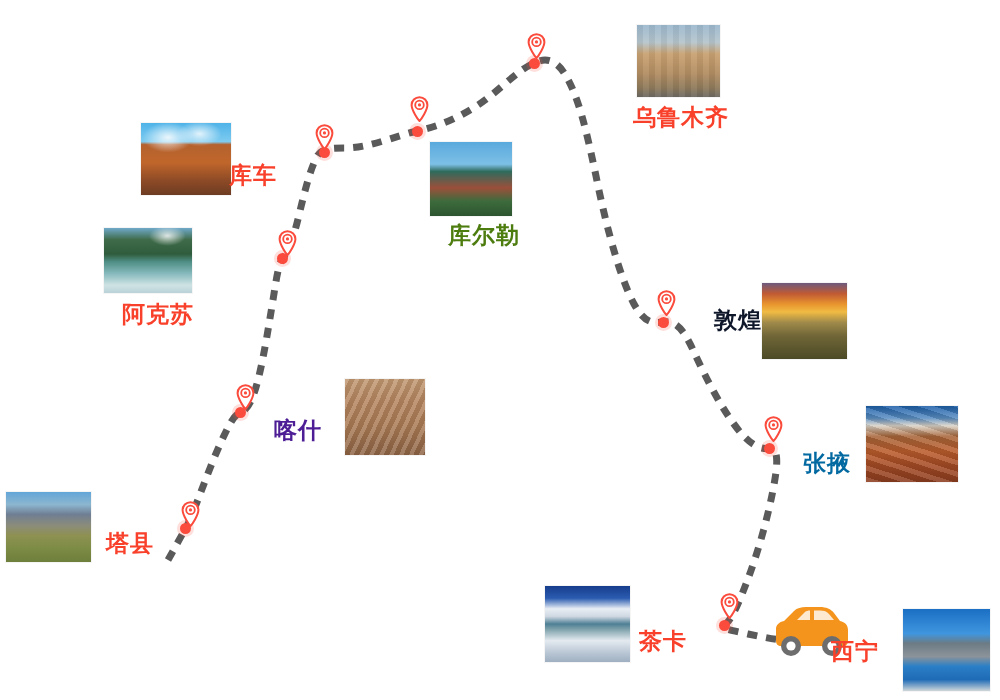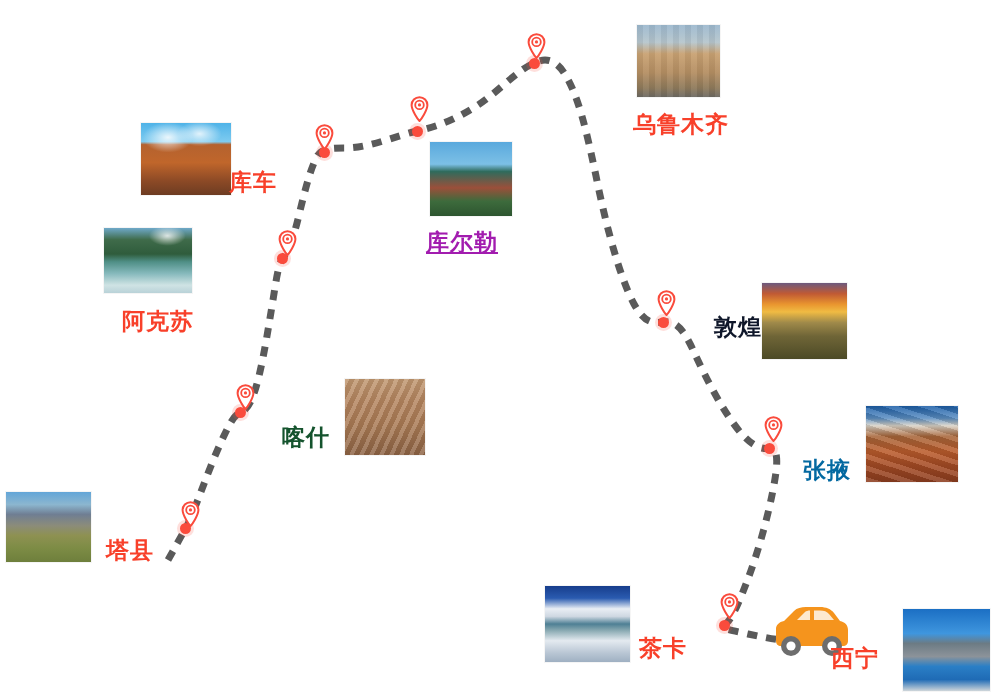--- a/index.html
+++ b/index.html
@@ -23,21 +23,20 @@
   }
   .city-label{
     position:absolute;
     color:#f8402a;
     font-weight:bold;
     font-size:23px;
     letter-spacing:1px;
     white-space:nowrap;
     line-height:1;
     font-family:"DejaVu Sans","Liberation Sans",sans-serif;
-    margin-top:7px;
   }
   .pin{
     position:absolute;
     width:19px;height:26px;
   }
   .route-dot{
     position:absolute;
     width:11px;height:11px;
     border-radius:50%;
     background:#fa4b3c;
@@ -176,24 +175,24 @@
         </svg></div>
       <div class="route-dot" style="left: 718.5px; top: 619.5px; background: rgb(250, 75, 60);"></div>
       <div class="pin" style="left: 720px; top: 593px;"><svg viewBox="0 0 19 26" width="19" height="26">
           <path d="M9.5 1.2 C5 1.2 1.6 4.7 1.6 9 C1.6 14.2 8 23.5 9.5 25 C11 23.5 17.4 14.2 17.4 9 C17.4 4.7 14 1.2 9.5 1.2 Z" fill="#ffffff" stroke="#fa4b3c" stroke-width="2"></path>
           <circle cx="9.5" cy="8.9" r="4.3" fill="none" stroke="#fa4b3c" stroke-width="1.8"></circle>
           <circle cx="9.5" cy="8.9" r="1.6" fill="#fa4b3c"></circle>
         </svg></div>
     </div>
   <div id="labels-layer">
       <div class="city-label" style="left: 106px; top: 534px; color: rgb(248, 64, 42); font-family: Liberation Mono, monospace;">塔县</div>
-      <div class="city-label" style="left: 282px; top: 419px; color: #14532d;">喀什</div>
+      <div class="city-label" style="left: 274px; top: 419px; color: #4c1d95;">喀什</div>
       <div class="city-label" style="left: 122px; top: 303px; color: rgb(248, 64, 42);">阿克苏</div>
       <div class="city-label" style="left: 229px; top: 164px; color: rgb(248, 64, 42);">库车</div>
-      <div class="city-label" style="left: 426px; top: 224px; color: #a21caf; text-decoration: underline;">库尔勒</div>
+      <div class="city-label" style="left: 448px; top: 224px; color: #4d7c0f;">库尔勒</div>
       <div class="city-label" style="left: 633px; top: 106px; color: rgb(248, 64, 42);">乌鲁木齐</div>
       <div class="city-label" style="left: 714px; top: 309px; color: #0f172a;">敦煌</div>
       <div class="city-label" style="left: 803px; top: 452px; color: #0369a1;">张掖</div>
       <div class="city-label" style="left: 639px; top: 630px; color: rgb(248, 64, 42);">茶卡</div>
       <div class="city-label" style="left: 831px; top: 640px; color: rgb(248, 64, 42);">西宁</div>
     </div>
 
 </div>
 
 </body></html>

